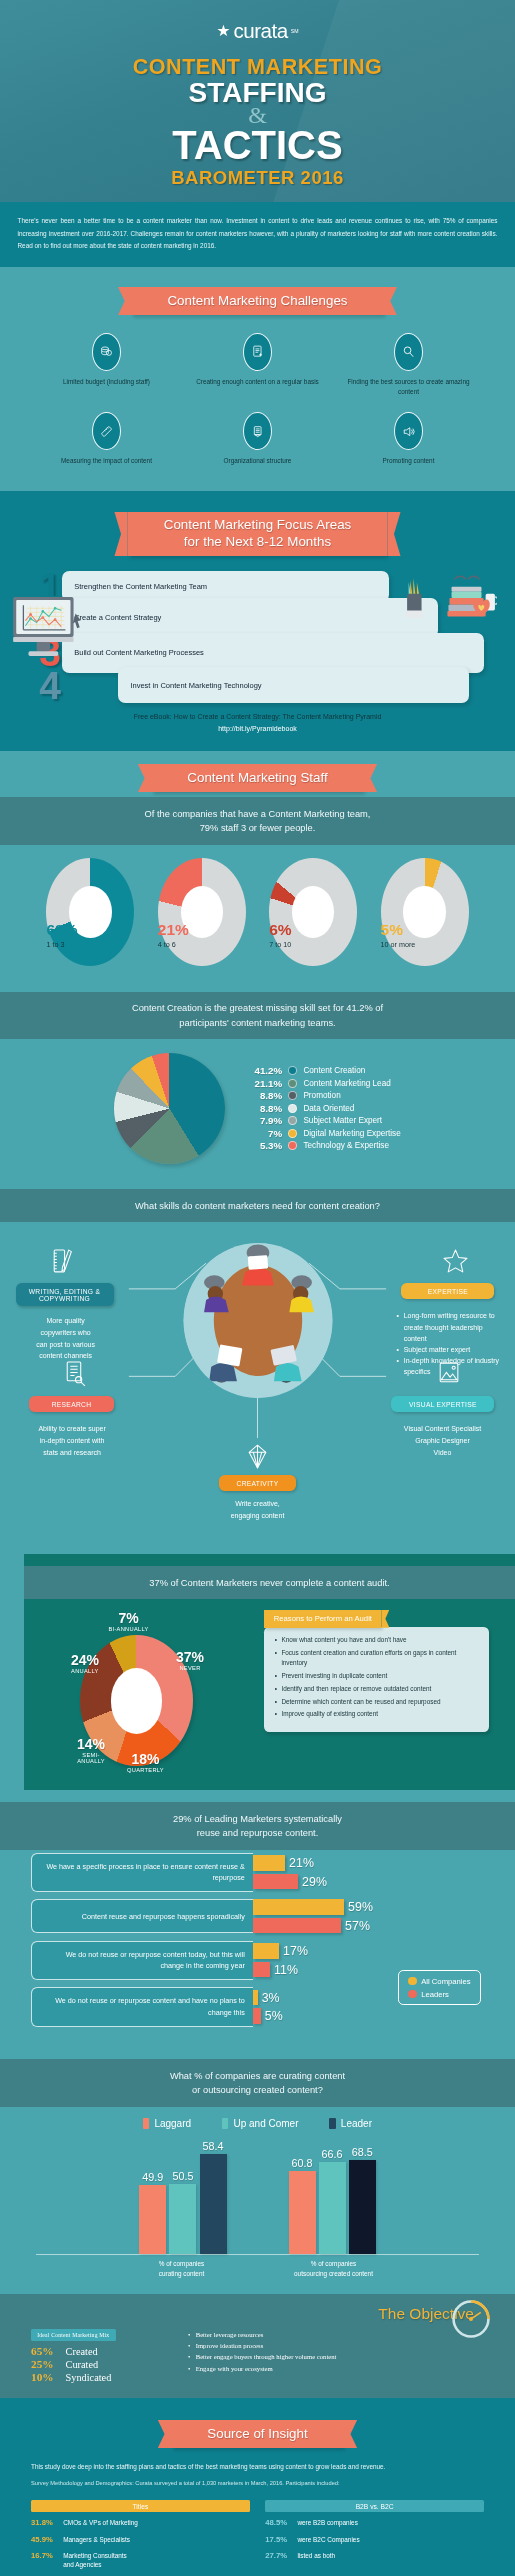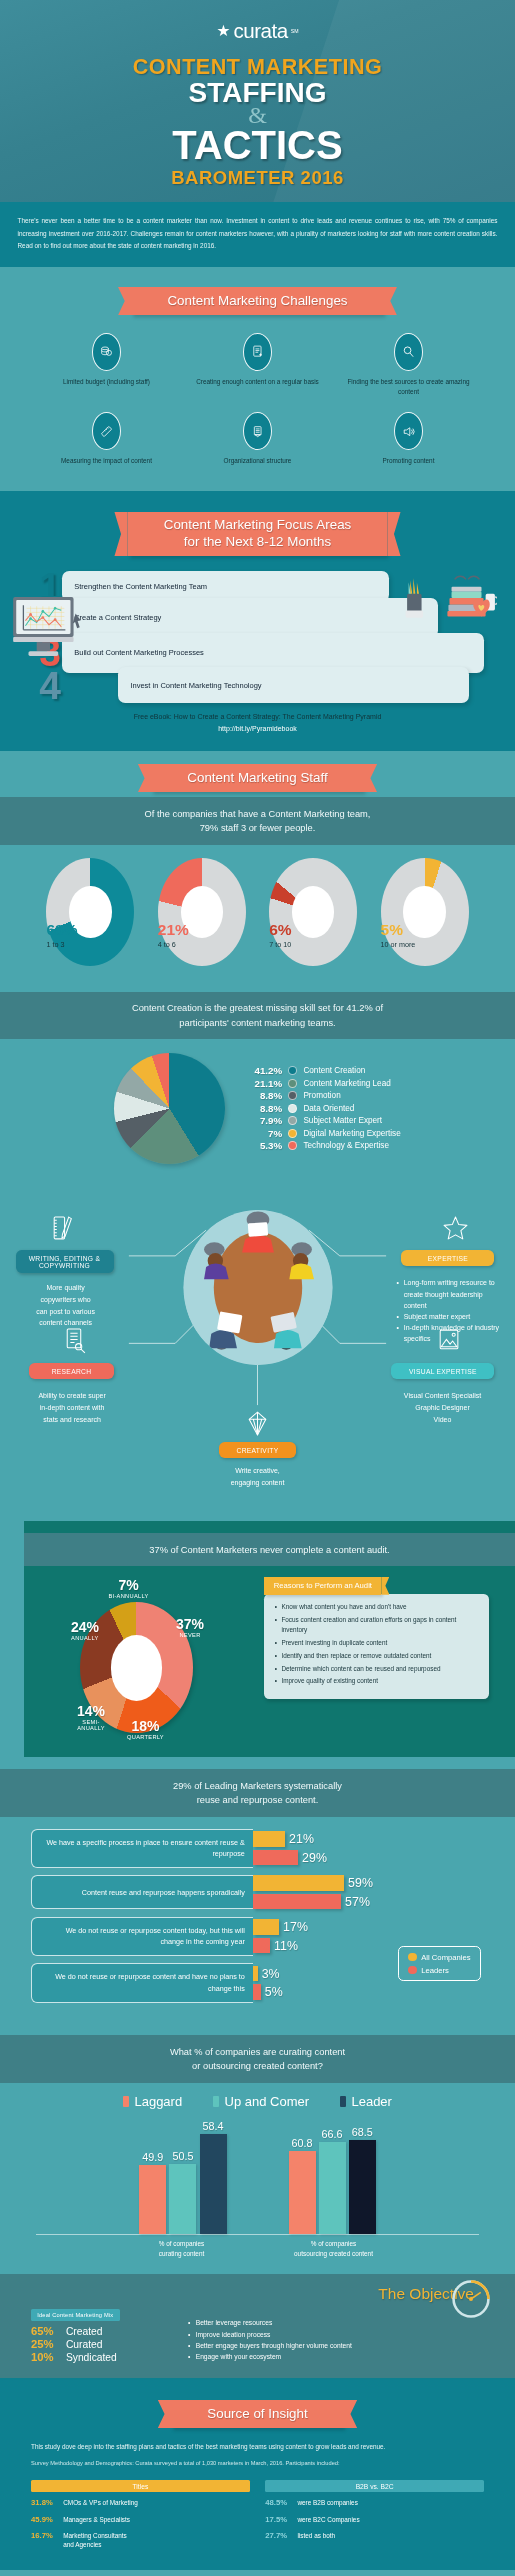--- a/index.html
+++ b/index.html
@@ -154,21 +154,21 @@
   .audit-box {
     background:#d7e9ea; color:#143; border-radius:5.2px; padding:8.2px 9.3px 9.3px;
     box-shadow:1.5px 2.1px 3.6px rgba(0,0,0,.14); margin-top:-1px;
   }
   .audit-box ul { list-style:none; }
   .audit-box li { font-size:6.4px; line-height:1.6; padding-left:7.7px; position:relative; margin-bottom:2.6px; color:#17343a;}
   .audit-box li:before { content:"•"; position:absolute; left:1px; }
 
   
   .sec-rep { background:#4aa6ae; padding:12.4px 0 14.4px; }
-  .rep-wrap { padding:12px 31px 0; position:relative; }
+  .rep-wrap { padding:3px 31px 0; position:relative; }
   .rep-group { display:flex; align-items:stretch; margin-bottom:7.2px; }
   .rep-label {
     width:222px; border:0.5px solid rgba(255,255,255,.75); border-right:none;
     border-radius:6.2px 0 0 6.2px; background:#2f98a3;
     display:flex; align-items:center; justify-content:flex-end;
     padding:7.2px 8.2px; font-size:7.2px; line-height:1.6; text-align:right;
   }
   .rep-bars { flex:1; display:flex; flex-direction:column; justify-content:center; gap:3.1px; padding-left:0; }
   .rep-bar { display:flex; align-items:center; }
   .rep-bar .bar { height:15.5px; box-shadow:1.5px 1.5px 2.6px rgba(0,0,0,.18); }
@@ -176,38 +176,38 @@
   .rep-legend {
     position:absolute; right:34px; bottom:21.6px; border:0.5px solid #fff; border-radius:5.2px;
     padding:5.2px 9.3px; display:flex; flex-direction:column; gap:4.1px;
   }
   .rep-legend div { display:flex; align-items:center; gap:4.6px; font-size:7.7px; }
   .rep-legend i { width:8.2px; height:8.2px; border-radius:50%; display:inline-block; }
 
   
   .sec-cur { background:#4aa6ae; padding:11.3px 0 5.2px; }
   .cur-legend { display:flex; justify-content:center; gap:31px; padding:11.3px 0 7.2px; }
-  .cur-legend div { display:flex; align-items:center; gap:5.2px; font-size:13px; }
+  .cur-legend div { display:flex; align-items:center; gap:5.2px; font-size:10px; }
   .cur-legend i { width:6.2px; height:10.3px; border-radius:1px; display:inline-block; }
   .cur-chart { display:flex; justify-content:center; gap:62px; align-items:flex-end; height:118px; padding:0 36px; }
   .cur-grp { display:flex; align-items:flex-end; gap:3.1px; }
   .cur-b { width:27px; position:relative; box-shadow:1px 1px 2.6px rgba(0,0,0,.15); }
   .cur-b span { position:absolute; top:-14.4px; left:50%; transform:translateX(-50%); font-size:10.8px;
                 text-shadow:0.5px 0.5px 1px rgba(0,0,0,.22); }
   .cur-axis { border-top:0.5px solid rgba(255,255,255,.55); margin:0 36px; }
   .cur-caps { display:flex; justify-content:center; gap:62px; padding:4.1px 36px 10.3px; }
   .cur-caps div { width:90px; text-align:center; font-size:6.4px; line-height:1.5; }
 
   
   .sec-obj { background:#3f7f86; padding:3.1px 0 15.5px; position:relative; }
   .obj-title {
     text-align:right; padding:8.2px 41px 5.2px; font-size:15.5px; color:#f2b434;
     text-shadow:0.5px 0.5px 1.5px rgba(0,0,0,.25);
   }
-  .obj-row { display:flex; gap:2px; padding:0 31px; align-items:flex-end; }
+  .obj-row { display:flex; gap:2px; padding:0 31px; align-items:flex-start;font-family:Liberation Serif, serif; }
   .obj-left { width:155px; }
   .obj-hdr { background:#3fa9b5; color:#fff; font-size:5.7px; letter-spacing:0.2px; padding:3.1px 6.2px;
              border-radius:1.5px; display:inline-block; margin-bottom:4.1px; }
   .obj-stats { display:flex; flex-direction:column; gap:1px; }
   .obj-stats div { font-size:10.3px; }
   .obj-stats b { color:#f2b434; font-size:11.3px; display:inline-block; width:32px; }
   .obj-right ul { list-style:none; }
   .obj-right li { font-size:6.7px; line-height:1.7; position:relative; padding-left:7.7px; }
   .obj-right li:before { content:"•"; position:absolute; left:0; }
   .gauge { position:absolute; right:24px; top:5.2px; width:40px; height:40px; }
@@ -483,20 +483,23 @@
         <div class="lr">
           <span class="pc">5.3%</span>
           <span class="dot" style="background:#ef6a5b"></span>
           <span class="nm">Technology &amp; Expertise</span>
         </div>
       </div>
     </div>
   </section>
 
   <section class="sec-wheel">
+    <div class="band">
+      <p>What skills do content marketers need for content creation?</p>
+    </div>
 
     <div class="wheel">
 
       <svg style="position:absolute;inset:0;width:100%;height:100%" viewBox="0 0 1000 620" width="515" height="319">
         <g stroke="#fff" stroke-width="1.5" fill="none" opacity=".85">
           <path d="M250 130 L340 130 L400 80"></path>
           <path d="M750 130 L660 130 L600 80"></path>
           <path d="M250 300 L340 300 L410 230"></path>
           <path d="M750 300 L660 300 L590 230"></path>
           <path d="M500 300 L500 420"></path>

